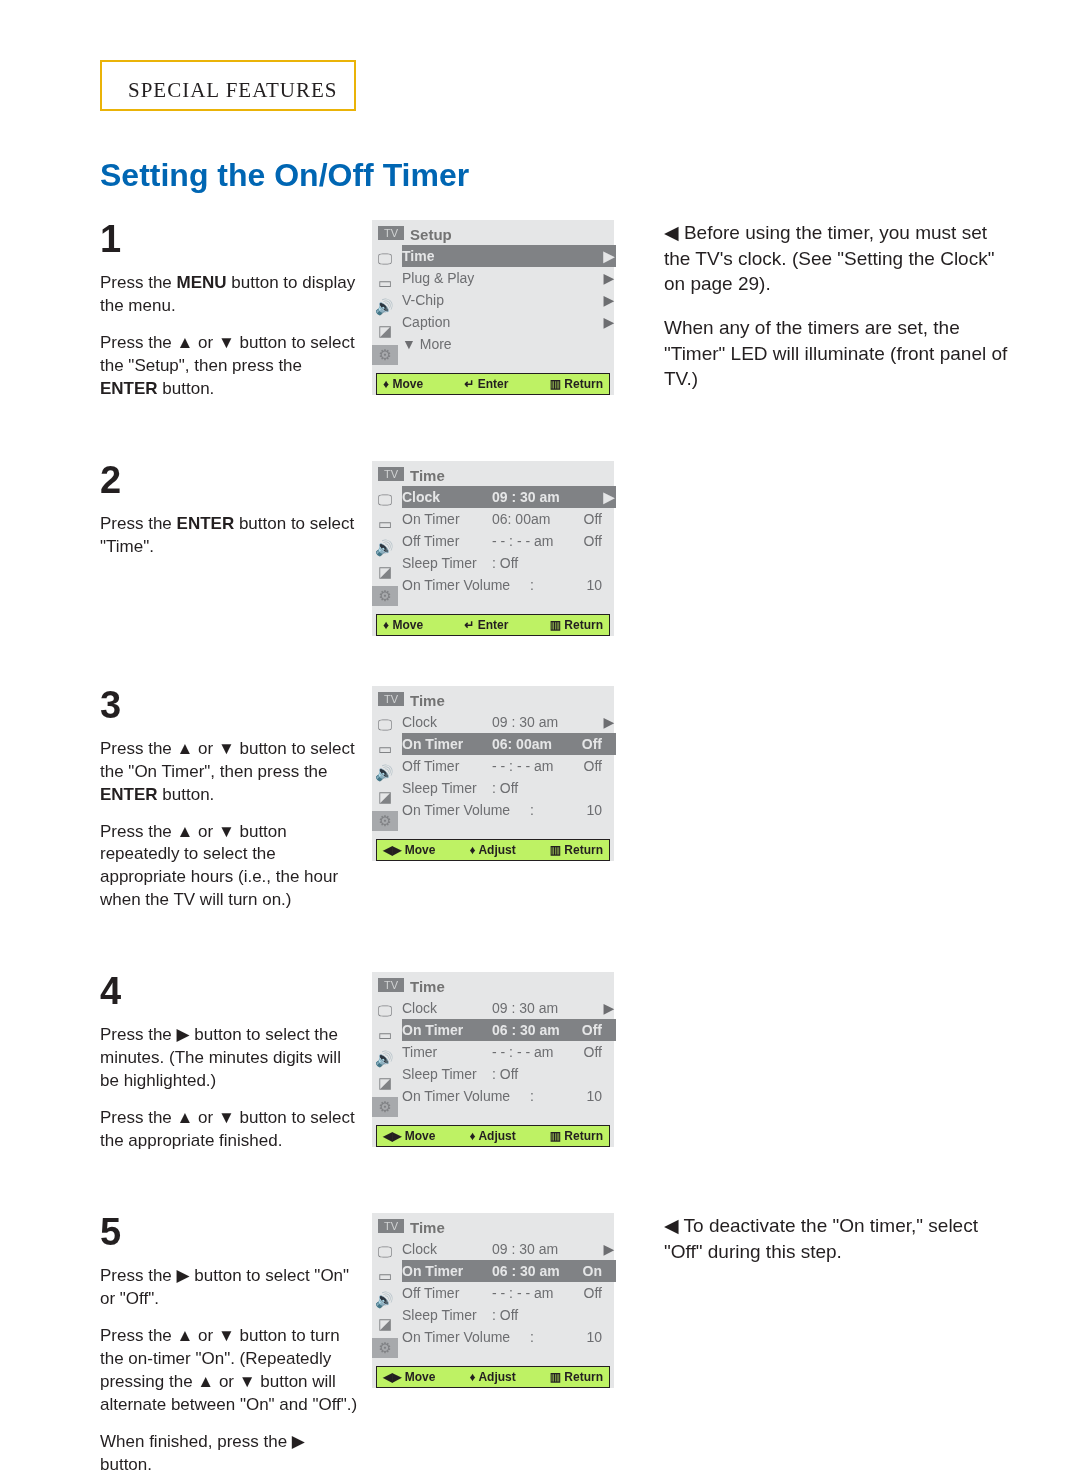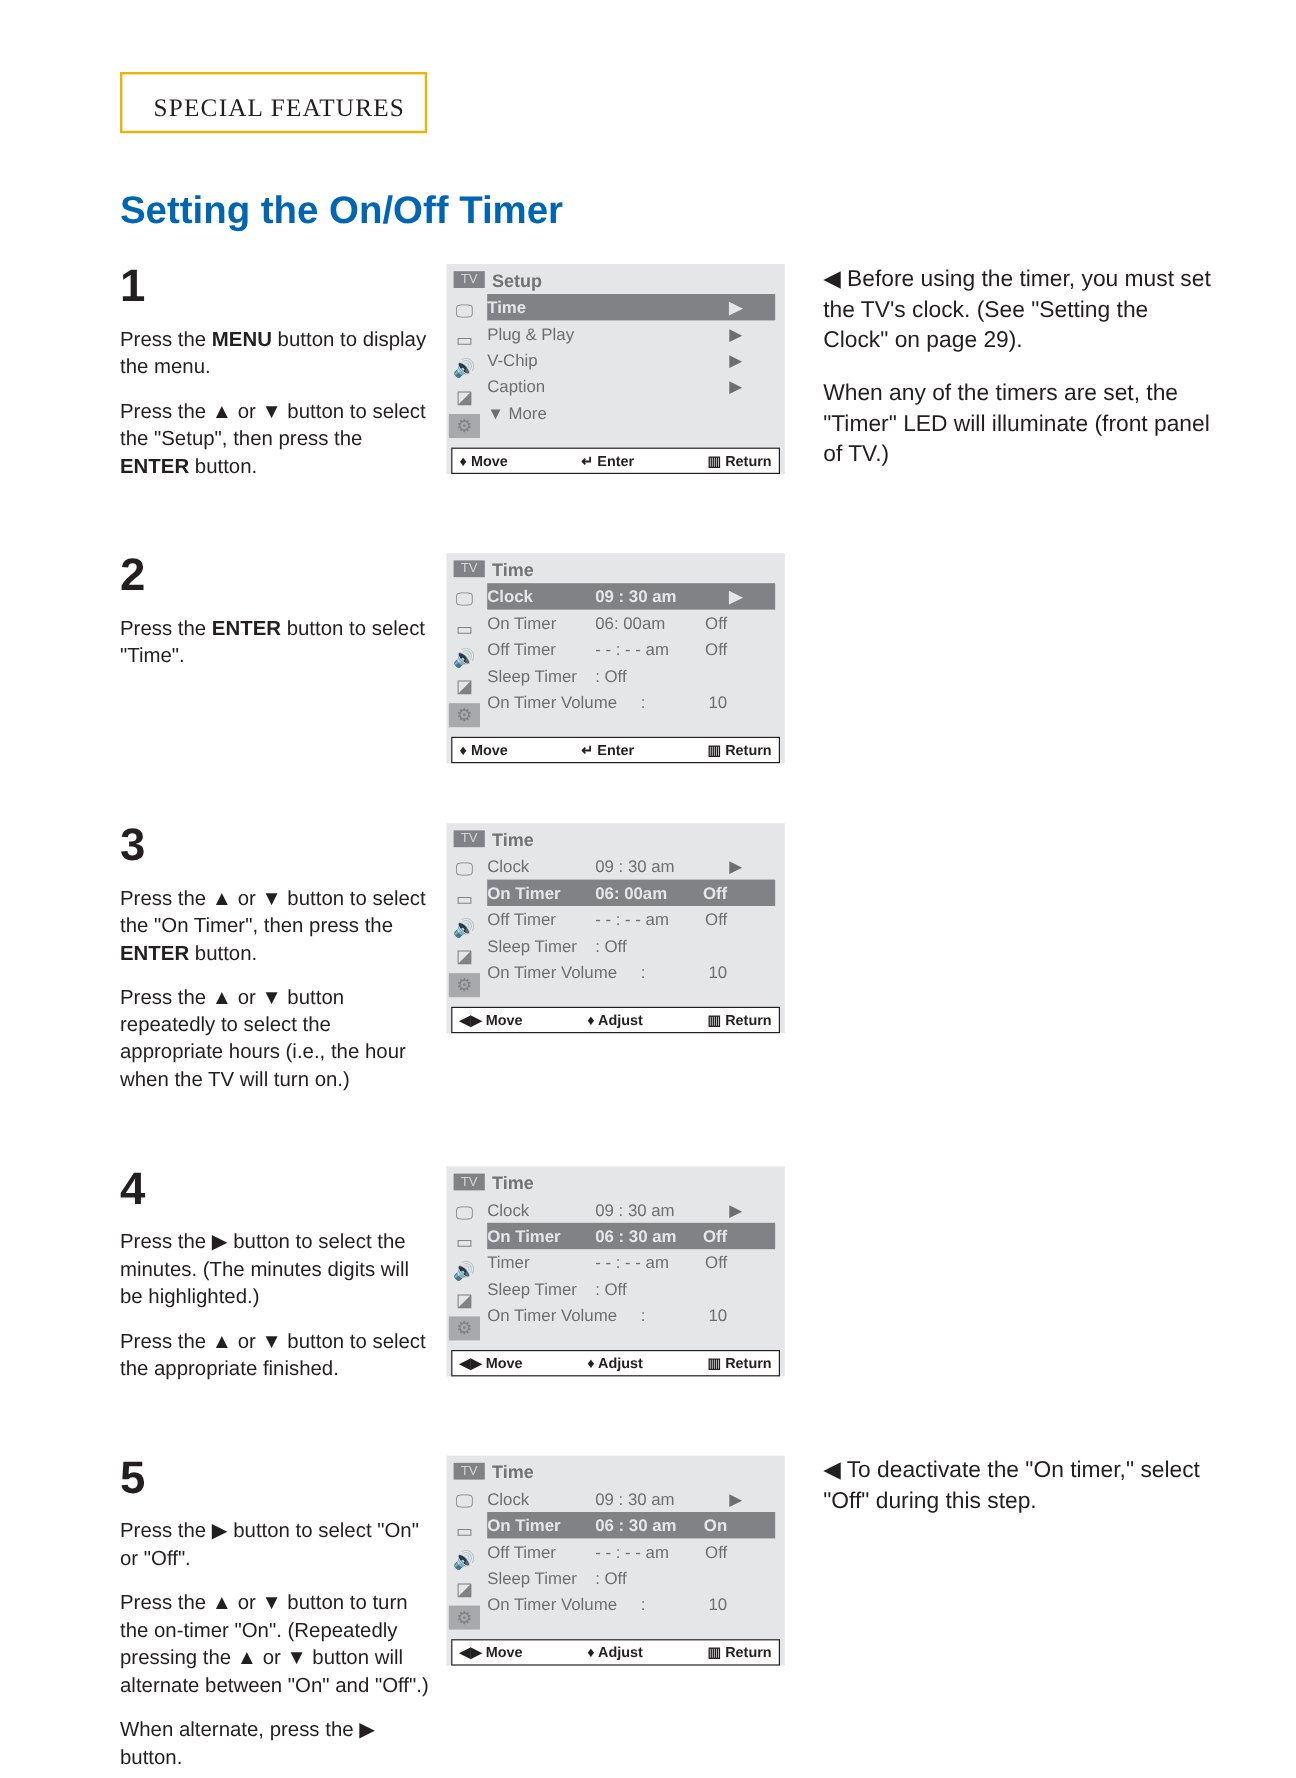--- a/index.html
+++ b/index.html
@@ -7,36 +7,36 @@
   .chapter-box{border:2px solid #eab308;display:inline-block;padding:16px 16px 6px 26px;margin-bottom:46px}
   .chapter-box span{font-size:21px;letter-spacing:1px;font-family:Georgia,serif;font-variant:small-caps}
   .title{font-size:32px;font-weight:bold;color:#0066b3;margin:0 0 26px 0}
   .step-row{display:flex;margin-bottom:46px}
   .left-col{width:260px;padding-right:12px;font-size:17px;line-height:1.35}
   .left-col p{margin:0 0 14px 0}
   .step-num{font-size:38px;font-weight:bold;margin:0 0 4px 0;line-height:1}
   .right-col{flex:0 0 260px}
   .side-col{flex:1;font-size:19px;font-family:Liberation Sans, sans-serif;padding-left:32px;line-height:1.35}
   .side-col p{margin:0 0 18px 0}
-  .osd{width:282px;background:#e5e6e7;font-size:14px;color:#6d6e71}
+  .osd{width:242px;background:#e5e6e7;font-size:14px;color:#6d6e71}
   .osd-head{display:flex;align-items:flex-start;padding:6px 10px 2px 6px}
   .tv-tag{background:#808285;color:#d1d3d4;font-size:11px;padding:1px 6px;margin-right:6px}
   .osd-title{flex:1;text-align:left;font-weight:bold;color:#737373;font-size:15px}
   .osd-body{display:flex}
   .side-icons{width:30px;display:flex;flex-direction:column;align-items:center;padding:2px 0}
   .icn{width:26px;height:20px;margin:2px 0;display:flex;align-items:center;justify-content:center;color:#808285;font-size:15px}
   .icn.hl{background:#a7a9ac}
   .rows{flex:1;padding:0 8px 4px 4px}
   .row{display:flex;align-items:center;height:22px}
   .row .lbl{flex:0 0 90px}
   .row .val{flex:0 0 78px;text-align:left}
   .row .st{flex:0 0 32px;text-align:right}
   .row.sel{background:#808285;color:#e5e6e7;font-weight:bold}
   .row .arrow{width:14px;text-align:center}
-  .osd-foot{background:#ffffff;border:1px solid #231f20;margin:4px;display:flex;justify-content:space-between;padding:3px 6px;font-size:12px;font-weight:bold;color:#231f20}
+  .osd-foot{background:#bef264;border:1px solid #231f20;margin:4px;display:flex;justify-content:space-between;padding:3px 6px;font-size:12px;font-weight:bold;color:#231f20}
   b.menu{font-weight:bold}
 </style>
 </head>
 <body>
 
 <div class="page">
   <div class="chapter-box"><span>SPECIAL FEATURES</span></div>
   <h1 class="title">Setting the On/Off Timer</h1>
 
   
@@ -278,21 +278,21 @@
     </div>
     <div class="side-col"></div>
   </div>
 
   
   <div class="step-row" style="margin-bottom:10px">
     <div class="left-col">
       <p class="step-num">5</p>
       <p>Press the ▶ button to select  "On" or "Off".</p>
       <p>Press the ▲ or ▼ button to turn the on-timer "On". (Repeatedly pressing the ▲ or ▼ button will alternate between "On" and "Off".)</p>
-      <p>When alternate, press the ▶ button.</p>
+      <p>When finished, press the ▶ button.</p>
     </div>
     <div class="right-col">
       <div class="osd">
         <div class="osd-head">
             <span class="tv-tag">TV</span>
             <span class="osd-title">Time</span>
           </div>
         <div class="osd-body">
           <div class="side-icons">
             <div class="icn">🖵</div>

